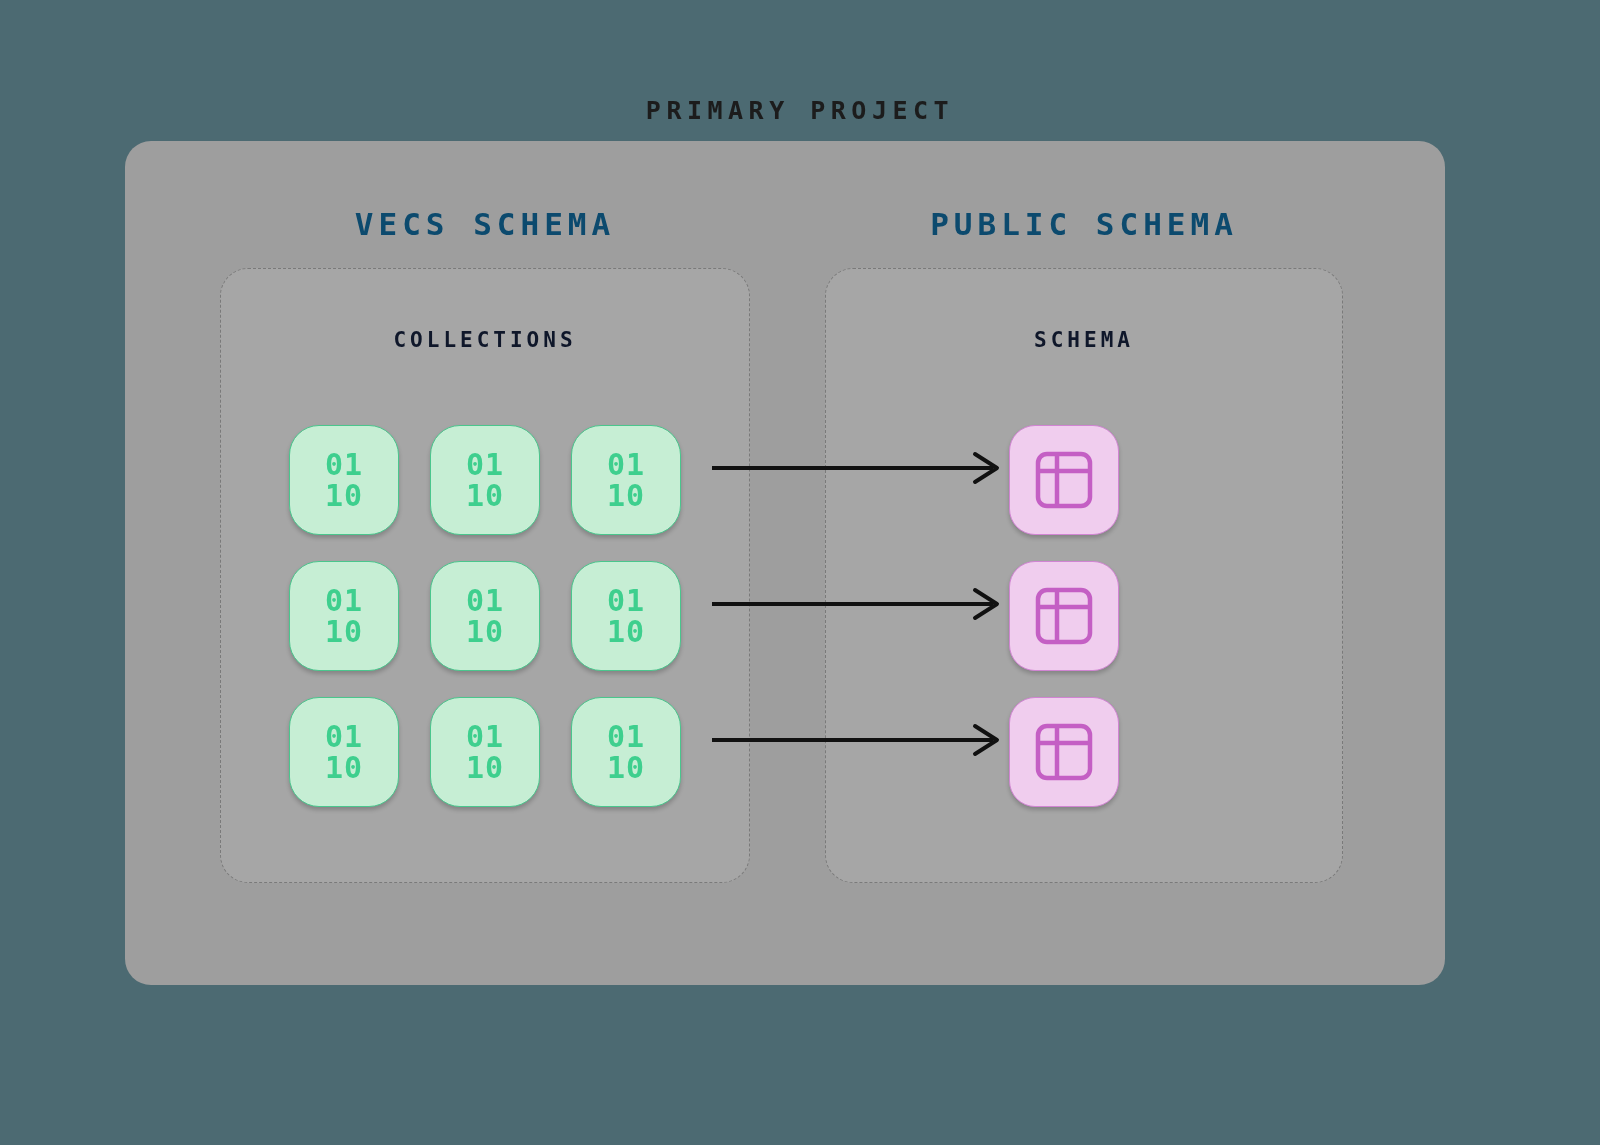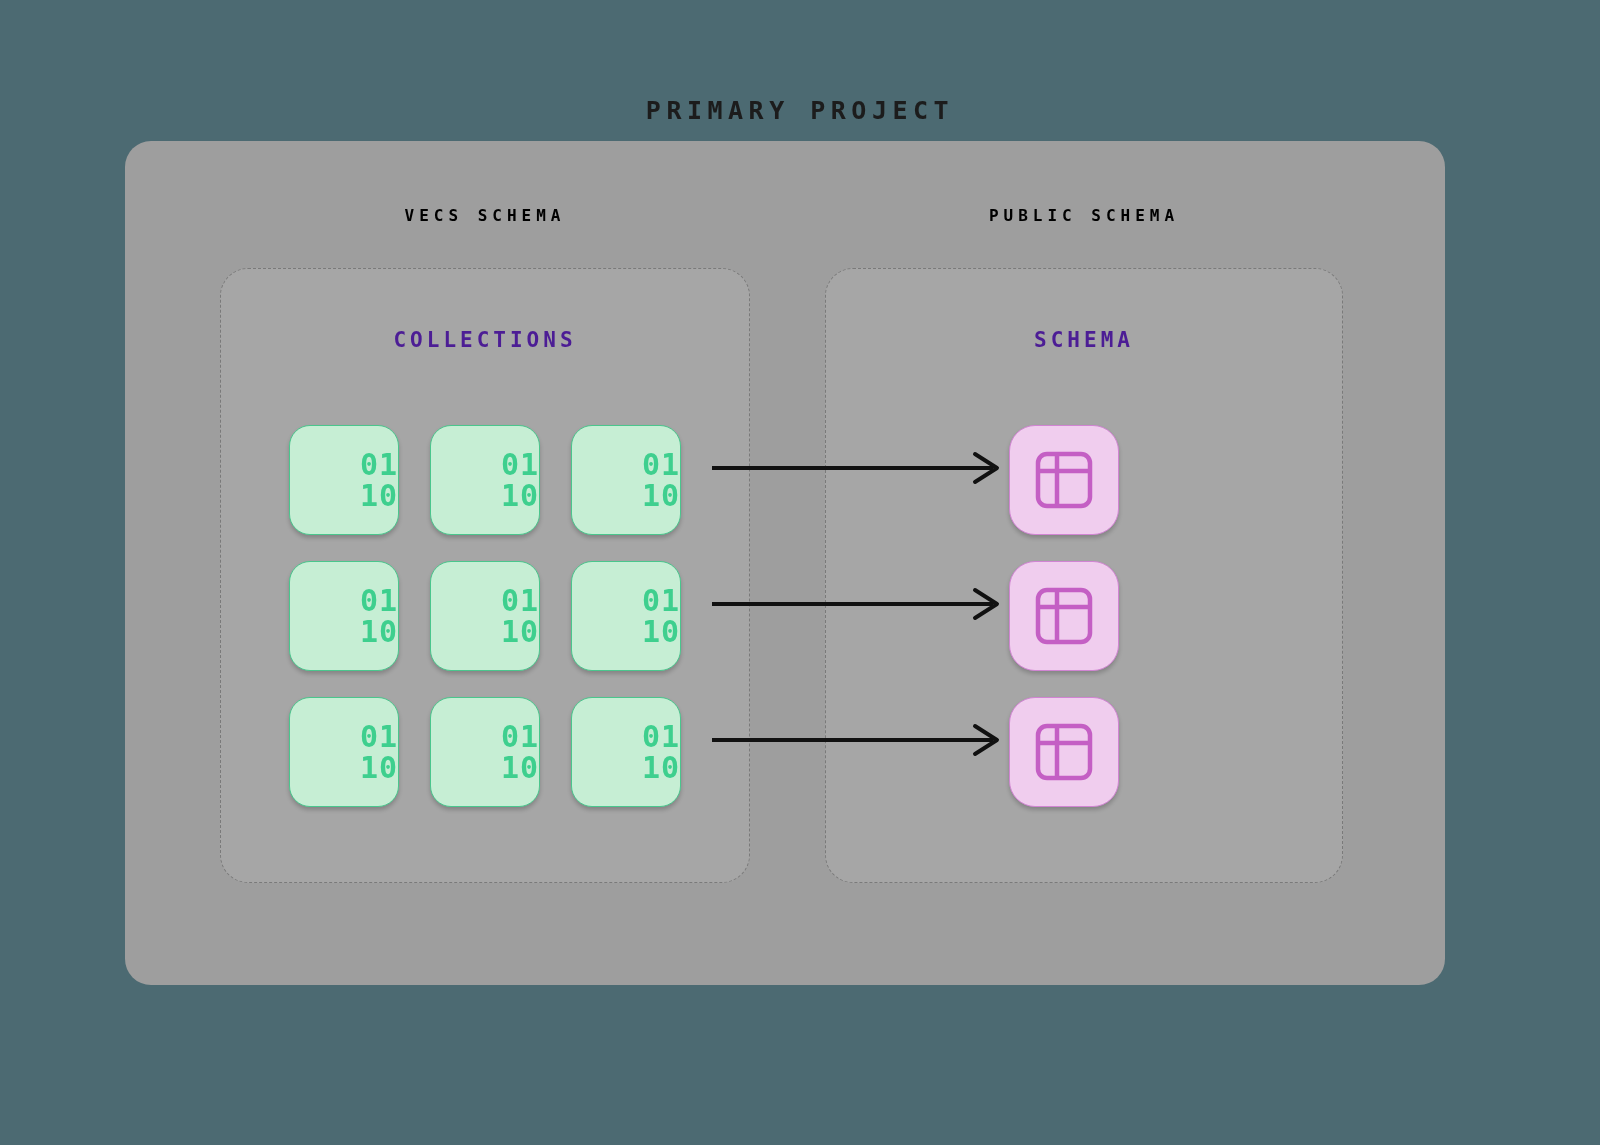--- a/index.html
+++ b/index.html
@@ -49,24 +49,24 @@
   
   .schema {
     position: absolute;
   }
   .schema-title {
     position: absolute;
     top: -62px;
     left: 0;
     width: 100%;
     text-align: center;
-    font-size: 16px;
+    font-size: 31px;
     font-weight: 700;
     letter-spacing: 5px;
-    color: #000000;
+    color: #0c4a6e;
   }
   .schema-box {
     position: absolute;
     left: 0;
     top: 0;
     width: 100%;
     height: 100%;
     background: #a6a6a6;
     border: 1.5px dashed rgba(70,70,70,0.45);
     border-radius: 28px;
@@ -74,21 +74,21 @@
   }
   .schema-label {
     position: absolute;
     top: 60px;
     left: 0;
     width: 100%;
     text-align: center;
     font-size: 21px;
     font-weight: 700;
     letter-spacing: 4px;
-    color: #4c1d95;
+    color: #0f172a;
   }
 
   #vecs-schema {
     left: 95px;
     top: 127px;
     width: 530px;
     height: 615px;
   }
   #public-schema {
     left: 700px;
@@ -107,25 +107,25 @@
     grid-template-columns: repeat(3, 110px);
     grid-template-rows: repeat(3, 110px);
     column-gap: 31px;
     row-gap: 26px;
   }
   .collection-tile {
     width: 110px;
     height: 110px;
     background: #c6eed4;
     border: 1.5px solid #4ac68d;
-    border-radius: 21px;
+    border-radius: 30px;
     box-sizing: border-box;
     display: flex;
     align-items: center;
-    justify-content: flex-end;
+    justify-content: center;
     box-shadow: 0 3px 4px rgba(0,0,0,0.20);
   }
   .binary {
     font-family: "DejaVu Sans Mono", "Liberation Mono", monospace;
     font-size: 30px;
     font-weight: 700;
     line-height: 1.05;
     color: #3ecf8e;
     letter-spacing: 1px;
     text-align: center;

